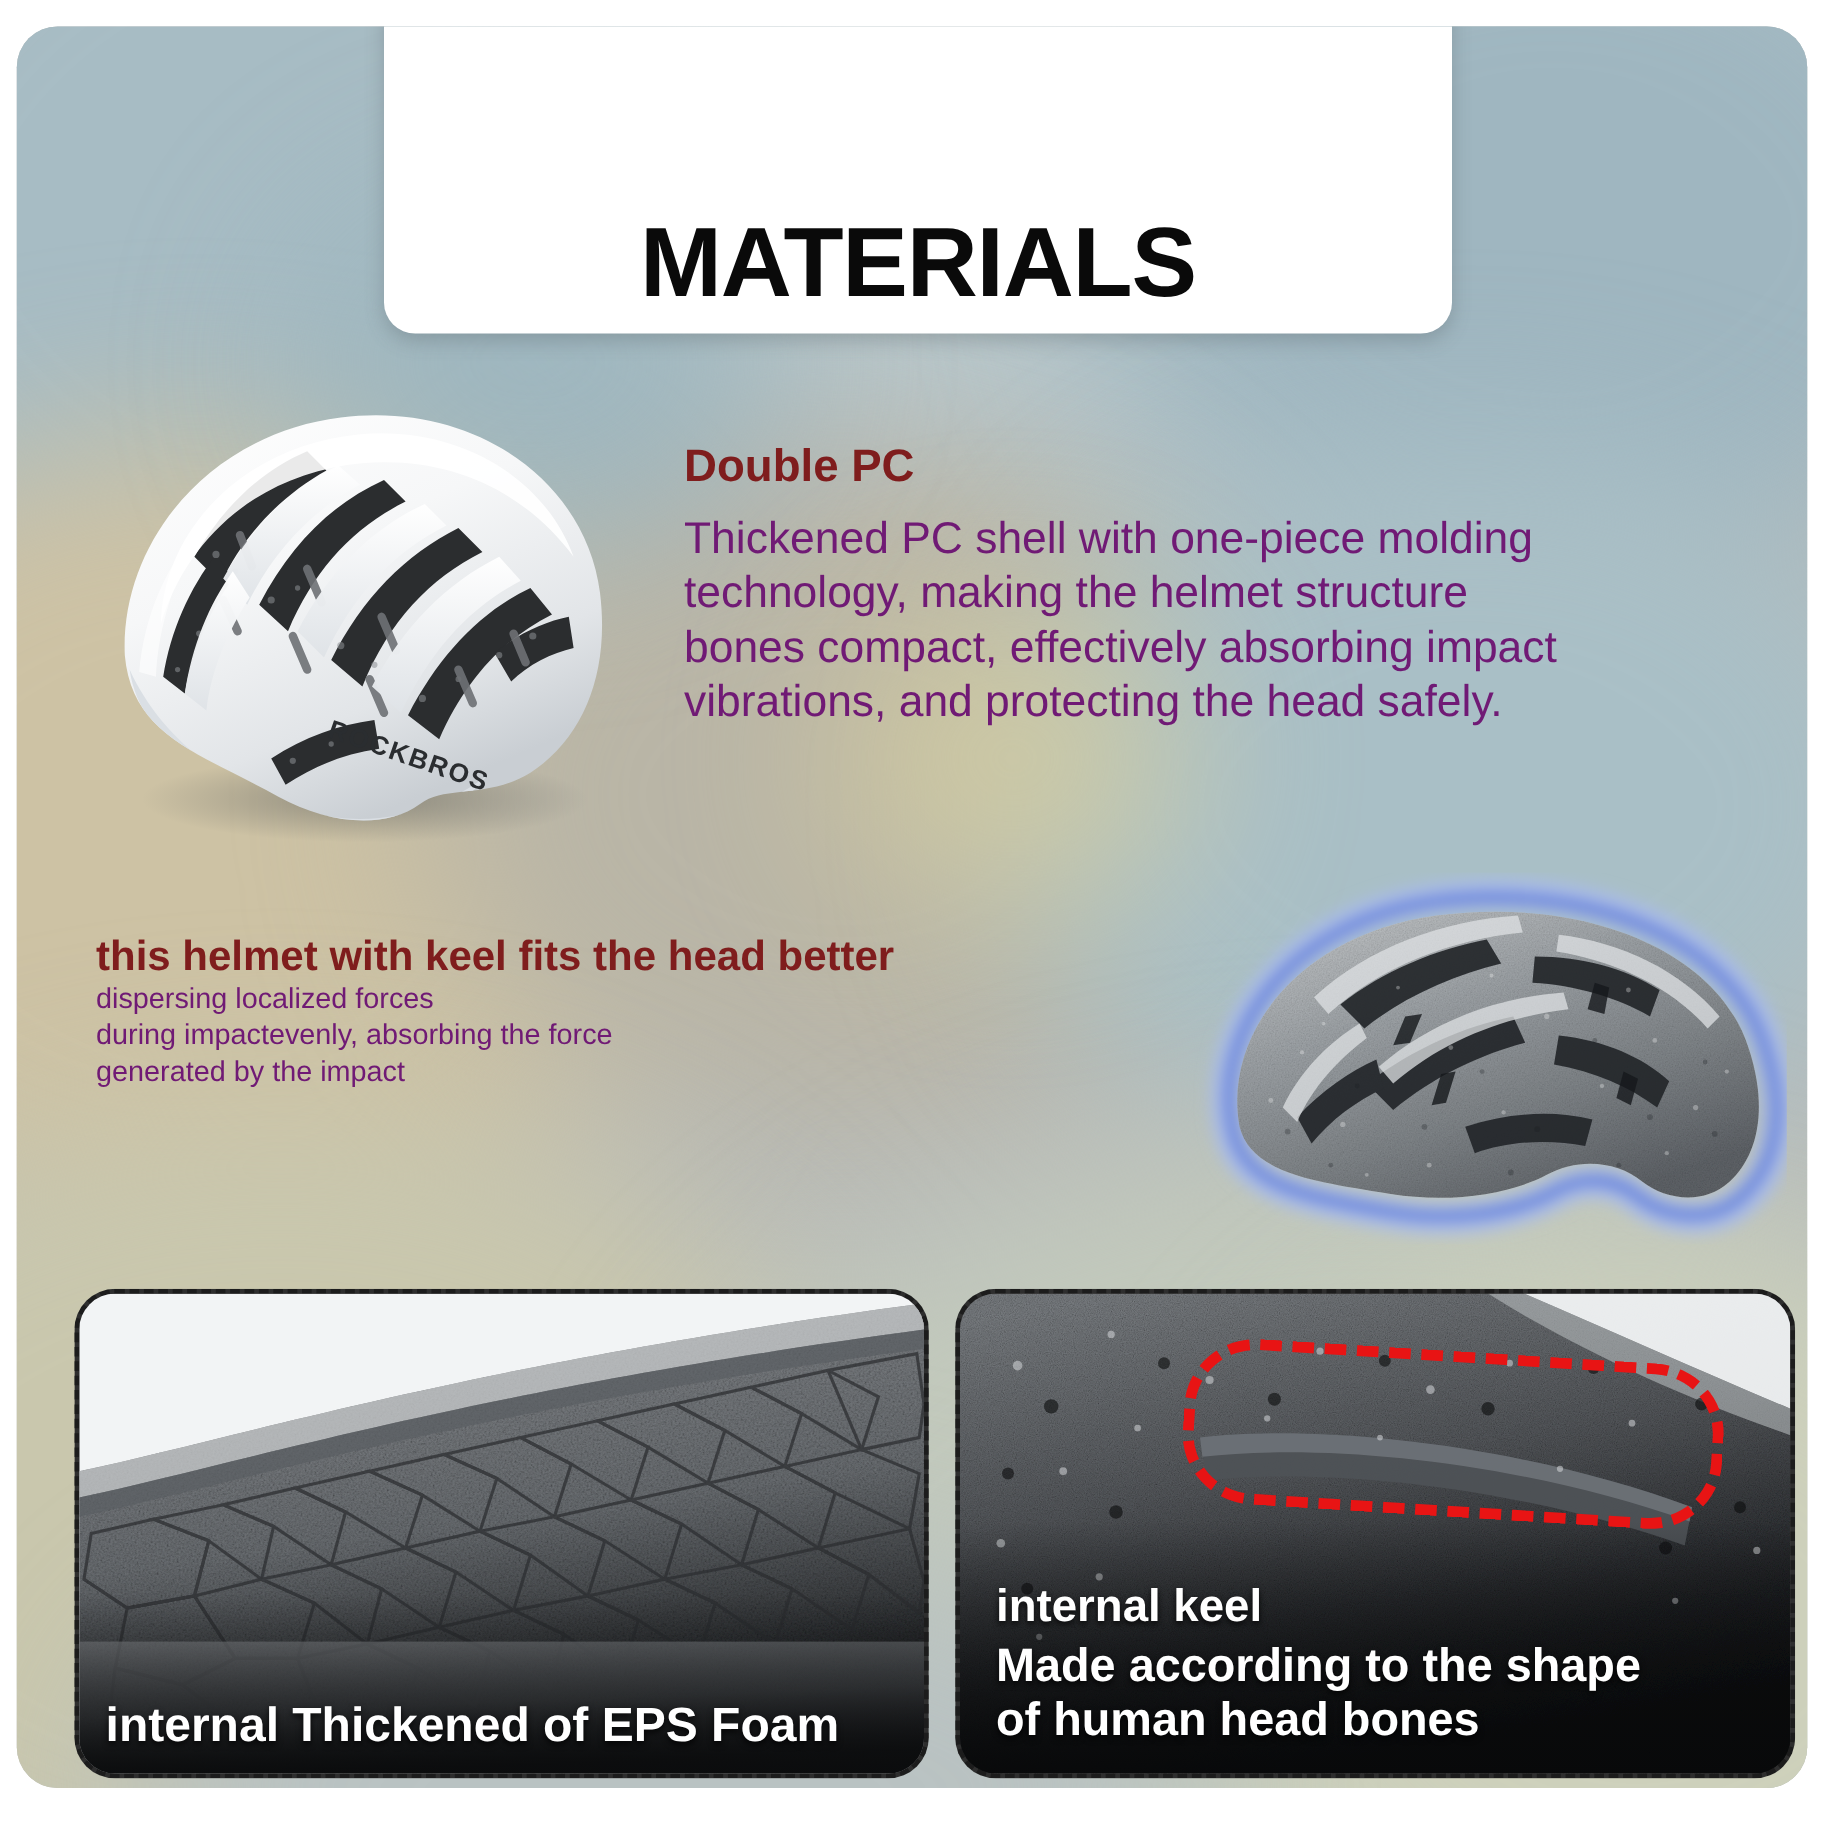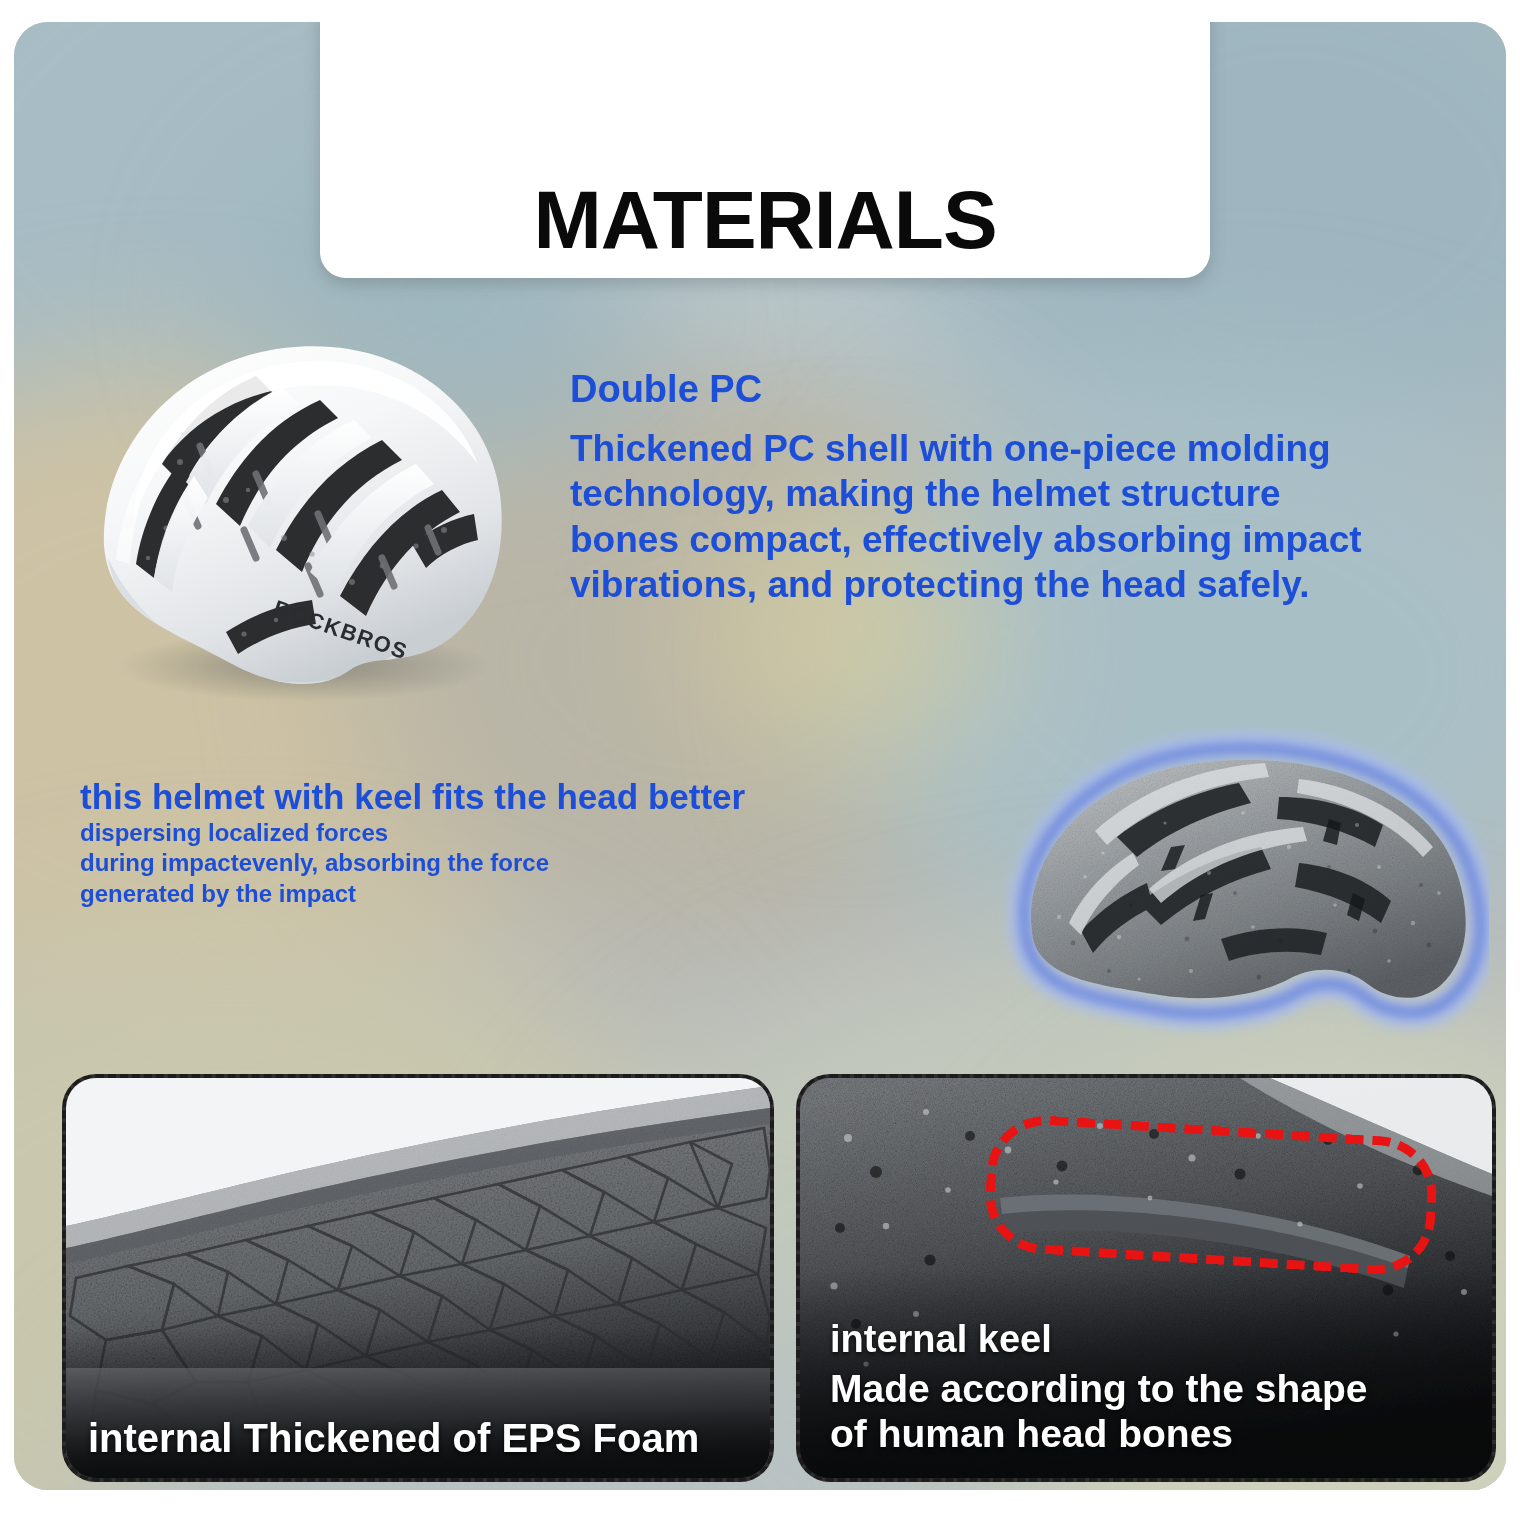--- a/index.html
+++ b/index.html
@@ -57,29 +57,28 @@
   
   #double-pc-block{
     position:absolute;
     left:556px; top:348px;
     width:900px;
   }
   .section-heading{
     font-weight:bold;
     font-size:38px;
     line-height:1.05;
-    color:#1d4ed8;
+    color:#7f1d1d;
     margin:0 0 16px 0;
   }
   .section-body{
     font-size:37px;
     line-height:1.23;
-    color:#1d4ed8;
+    color:#701a75;
     margin:0;
-    font-weight:bold;
   }
   .section-body span{display:block;}
 
   
   #keel-block{
     position:absolute;
     left:66px; top:757px;
     width:900px;
   }
   #keel-block .section-heading{font-size:35px;margin-bottom:2px;}

